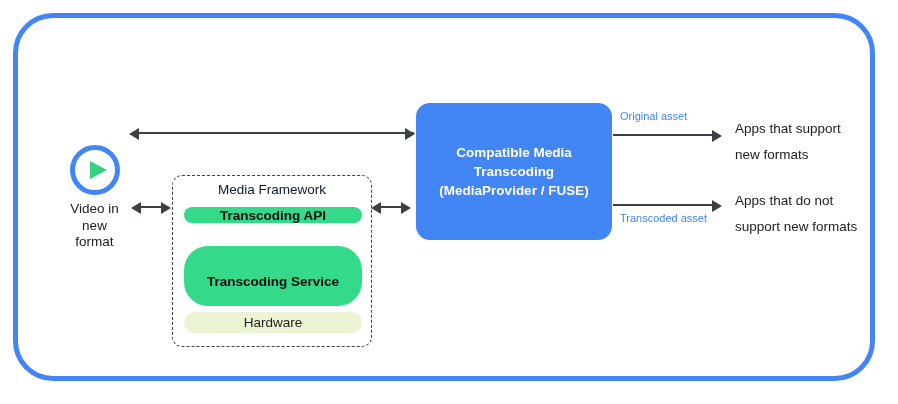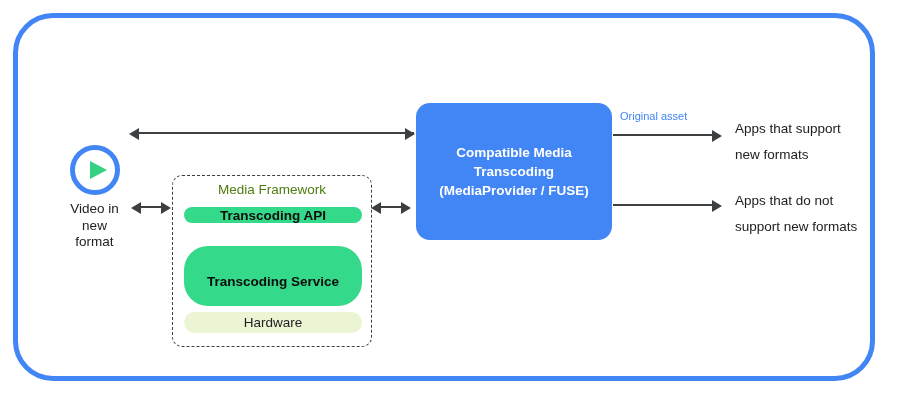--- a/index.html
+++ b/index.html
@@ -81,21 +81,21 @@
     border-radius: 10px;
     background: #ffffff;
   }
   #media-framework-title {
     position: absolute;
     left: 0;
     top: 6px;
     width: 100%;
     text-align: center;
     font-size: 13.5px;
-    color: #4d7c0f;
+    color: #0f172a;
   }
   .stack-box {
     position: absolute;
     left: 11px;
     width: 178px;
     box-sizing: border-box;
     border-radius: 22px;
     display: flex;
     align-items: center;
     justify-content: center;
@@ -268,16 +268,17 @@
 (MediaProvider / FUSE)</div>
 
   <div class="arrow-line" id="arrow-orig-line"></div>
   <div class="arrow-head right" id="arrow-orig-head"></div>
   <div class="asset-label" id="label-original">Original asset</div>
   <div class="apps-label" id="label-apps-support">Apps that support
 new formats</div>
 
   <div class="arrow-line" id="arrow-trans-line"></div>
   <div class="arrow-head right" id="arrow-trans-head"></div>
+  <div class="asset-label" id="label-transcoded">Transcoded asset</div>
   <div class="apps-label" id="label-apps-no-support">Apps that do not
 support new formats</div>
 
 </div>
 
 </body></html>

